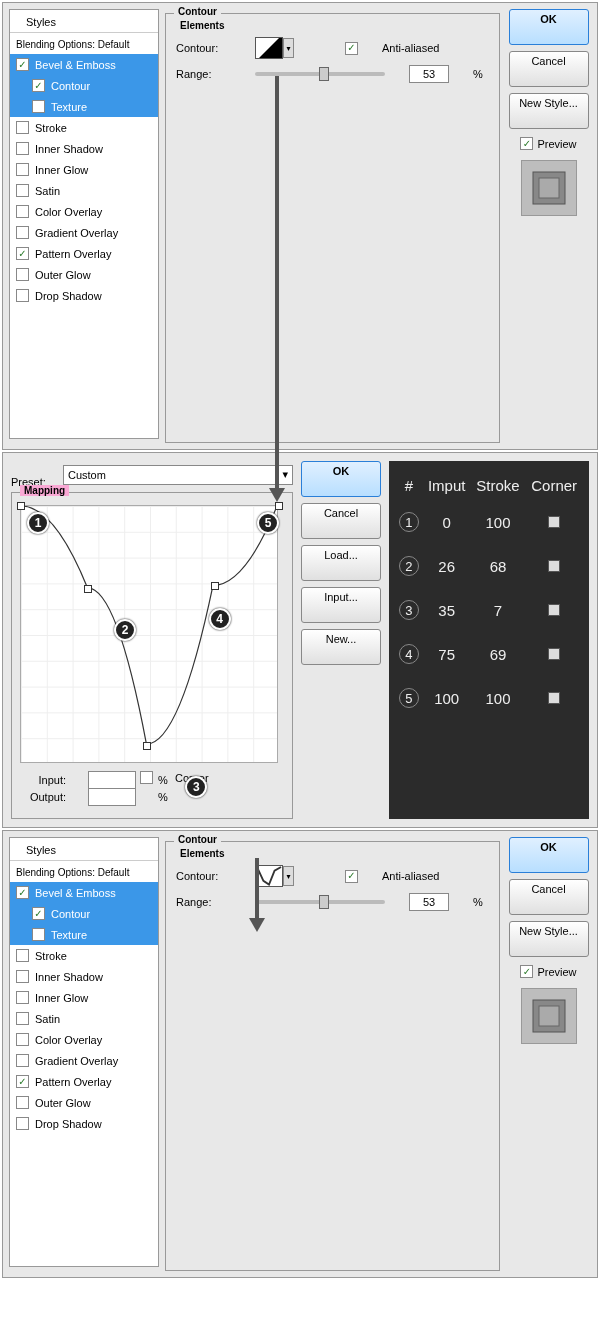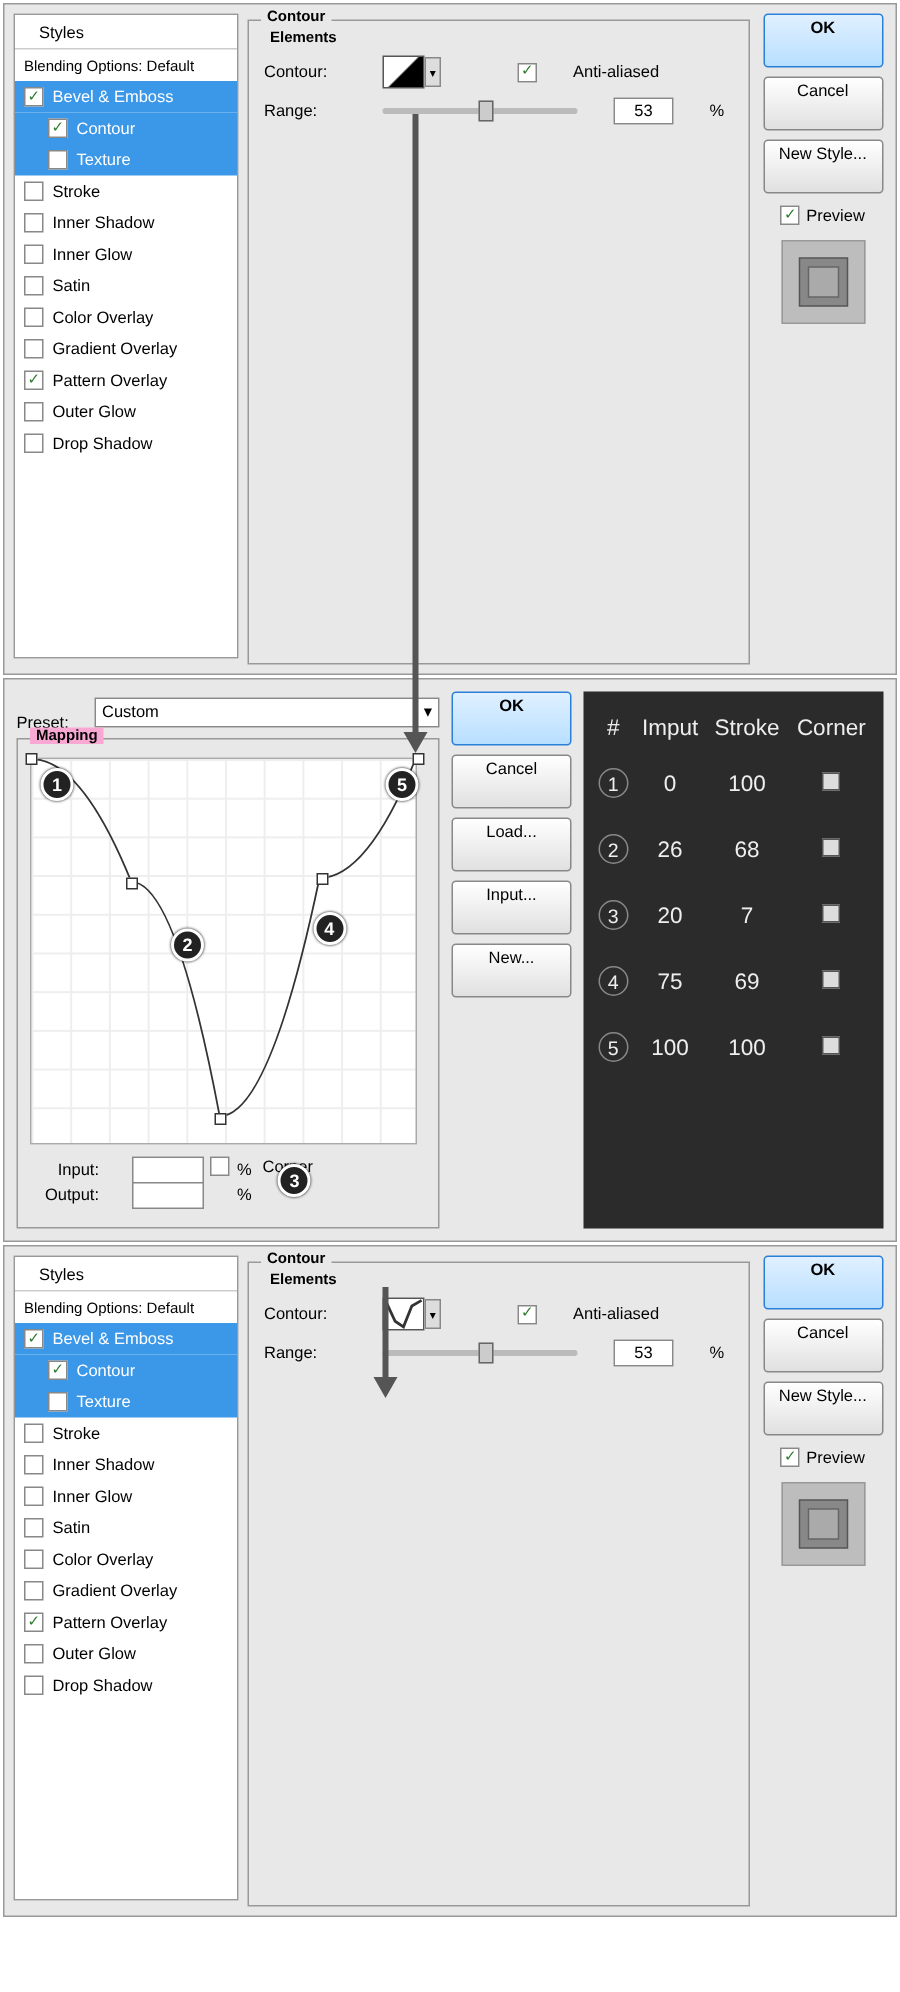--- a/index.html
+++ b/index.html
@@ -235,21 +235,21 @@
   <td><span class="cornercell"></span></td>
           </tr>
           <tr>
             <td><span class="rownum">2</span></td>
   <td>26</td>
   <td>68</td>
   <td><span class="cornercell"></span></td>
           </tr>
           <tr>
             <td><span class="rownum">3</span></td>
-  <td>20</td>
+  <td>35</td>
   <td>7</td>
   <td><span class="cornercell"></span></td>
           </tr>
           <tr>
             <td><span class="rownum">4</span></td>
   <td>75</td>
   <td>69</td>
   <td><span class="cornercell"></span></td>
           </tr>
           <tr>

